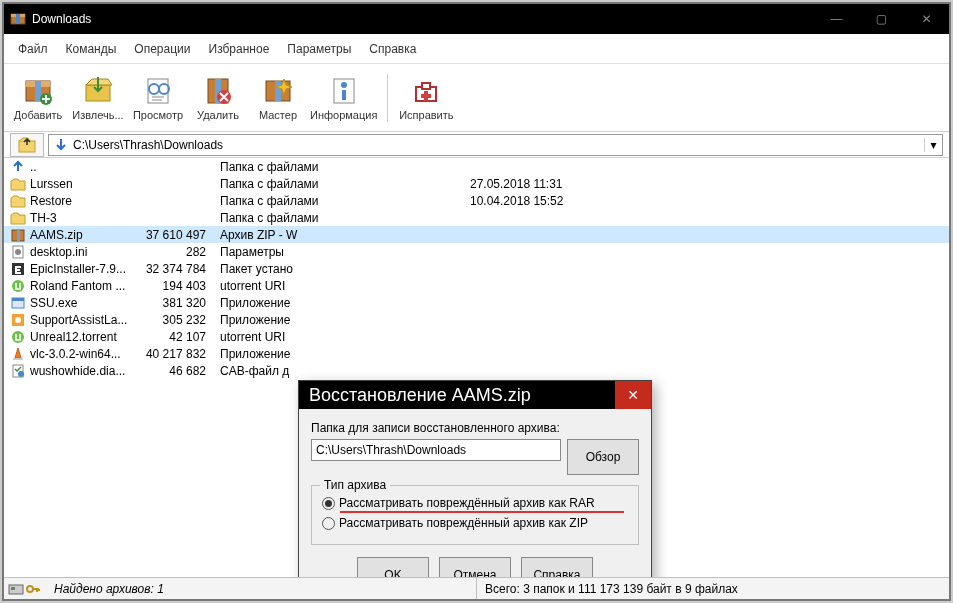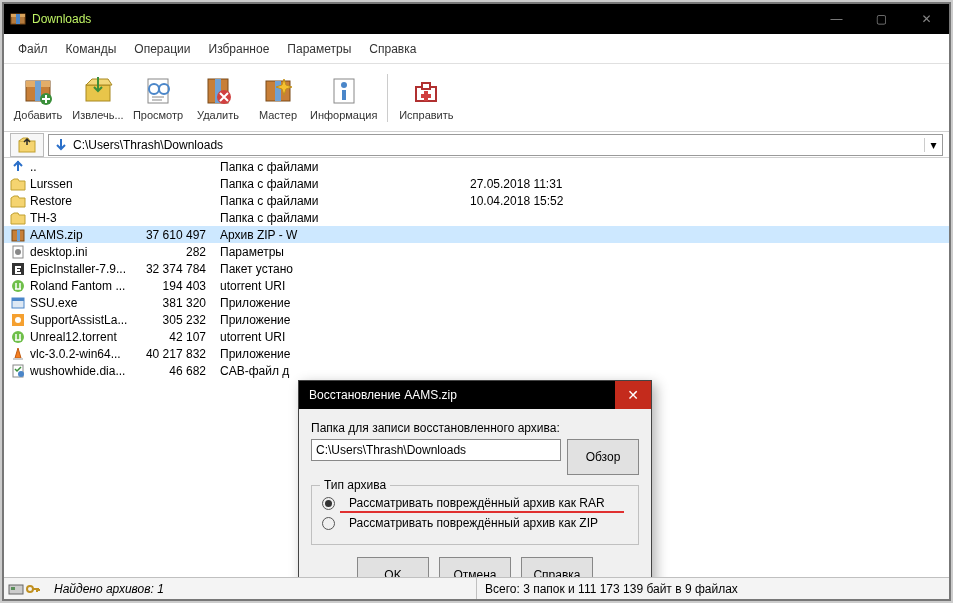--- a/index.html
+++ b/index.html
@@ -2,21 +2,21 @@
 <html><head>
 <meta charset="utf-8">
 <style>
 * { box-sizing: border-box; margin: 0; padding: 0; font-family: "Segoe UI", Tahoma, sans-serif; font-size: 12px; }
 body { background: #ccc; overflow: hidden; width: 953px; height: 603px; }
 
 .outer-border { border: 2px solid #777; width: 949px; height: 599px; margin: 2px; background: #fff; display: flex; flex-direction: column; }
 
 .titlebar { background: #000; color: #fff; height: 30px; display: flex; align-items: center; padding-left: 6px; }
 .titlebar .icon { width: 16px; height: 16px; margin-right: 6px; }
-.titlebar .title { flex: 1; font-size: 12px; color: #bef264; }
+.titlebar .title { flex: 1; font-size: 12px; color: #ffffff; }
 .win-btn { width: 45px; height: 30px; display: flex; align-items: center; justify-content: center; color: #888; }
 .win-btn.close { color: #888; }
 
 .menubar { background: #fff; height: 30px; display: flex; align-items: center; border-bottom: 1px solid #e0e0e0; padding-left: 6px; gap: 2px; }
 .menubar span { padding: 2px 8px; color: #333; }
 
 .toolbar { background: #fff; height: 68px; display: flex; align-items: center; padding: 4px 6px; border-bottom: 1px solid #d0d0d0; gap: 4px; }
 .tool-item { display: flex; flex-direction: column; align-items: center; justify-content: center; min-width: 56px; cursor: default; }
 .tool-item .ticon { width: 32px; height: 32px; display: flex; align-items: center; justify-content: center; }
 .tool-item .tlabel { font-size: 11px; color: #333; margin-top: 2px; white-space: nowrap; }
@@ -48,31 +48,31 @@
 .statusbar { height: 22px; border-top: 1px solid #c0c0c0; display: flex; align-items: center; background: #f4f4f4; }
 .status-seg { padding: 0 8px; }
 .status-sep { width: 1px; height: 100%; background: #c0c0c0; }
 .status-left { flex: 1; display: flex; align-items: center; font-style: italic; }
 .status-right { flex: 1; display: flex; align-items: center; }
 .lock-icons { display: flex; gap: 2px; margin-right: 6px; margin-left: 4px; }
 
 
 .dialog { position: absolute; left: 294px; top: 222px; width: 354px; background: #f0f0f0; border: 1px solid #444; box-shadow: 4px 4px 12px rgba(0,0,0,0.3); }
 .dlg-title { background: #000; color: #fff; height: 28px; display: flex; align-items: center; padding-left: 10px; }
-.dlg-title .t { flex: 1; font-size: 12px; }
+.dlg-title .t { flex: 1; font-size: 18px; }
 .dlg-close { width: 36px; height: 28px; background: #c42b1c; display: flex; align-items: center; justify-content: center; color: #fff; font-size: 14px; }
 .dlg-body { padding: 12px 12px 10px 12px; }
 .dlg-label { margin-bottom: 4px; }
 .dlg-row { display: flex; gap: 6px; margin-bottom: 10px; }
 .dlg-input { flex: 1; border: 1px solid #888; height: 22px; padding: 2px 4px; background: #fff; }
 .dlg-btn { min-width: 72px; height: 36px; border: 1px solid #888; background: #e1e1e1; display: flex; align-items: center; justify-content: center; }
 
 .groupbox { border: 1px solid #c0c0c0; padding: 10px 10px 8px 10px; position: relative; margin-bottom: 12px; }
 .groupbox .legend { position: absolute; top: -8px; left: 8px; background: #f0f0f0; padding: 0 4px; }
-.radio-row { display: flex; align-items: center; gap: 14px; margin-bottom: 6px; }
+.radio-row { display: flex; align-items: center; gap: 4px; margin-bottom: 6px; }
 .radio { width: 13px; height: 13px; border: 1px solid #555; border-radius: 50%; display: flex; align-items: center; justify-content: center; }
 .radio.checked::after { content: ""; width: 7px; height: 7px; border-radius: 50%; background: #333; }
 .underline-red { position: absolute; height: 2px; background: #e03030; }
 
 .dlg-buttons { display: flex; gap: 10px; justify-content: center; margin-bottom: 4px; }
 
 
 svg { display: block; }
 </style>
 </head>

